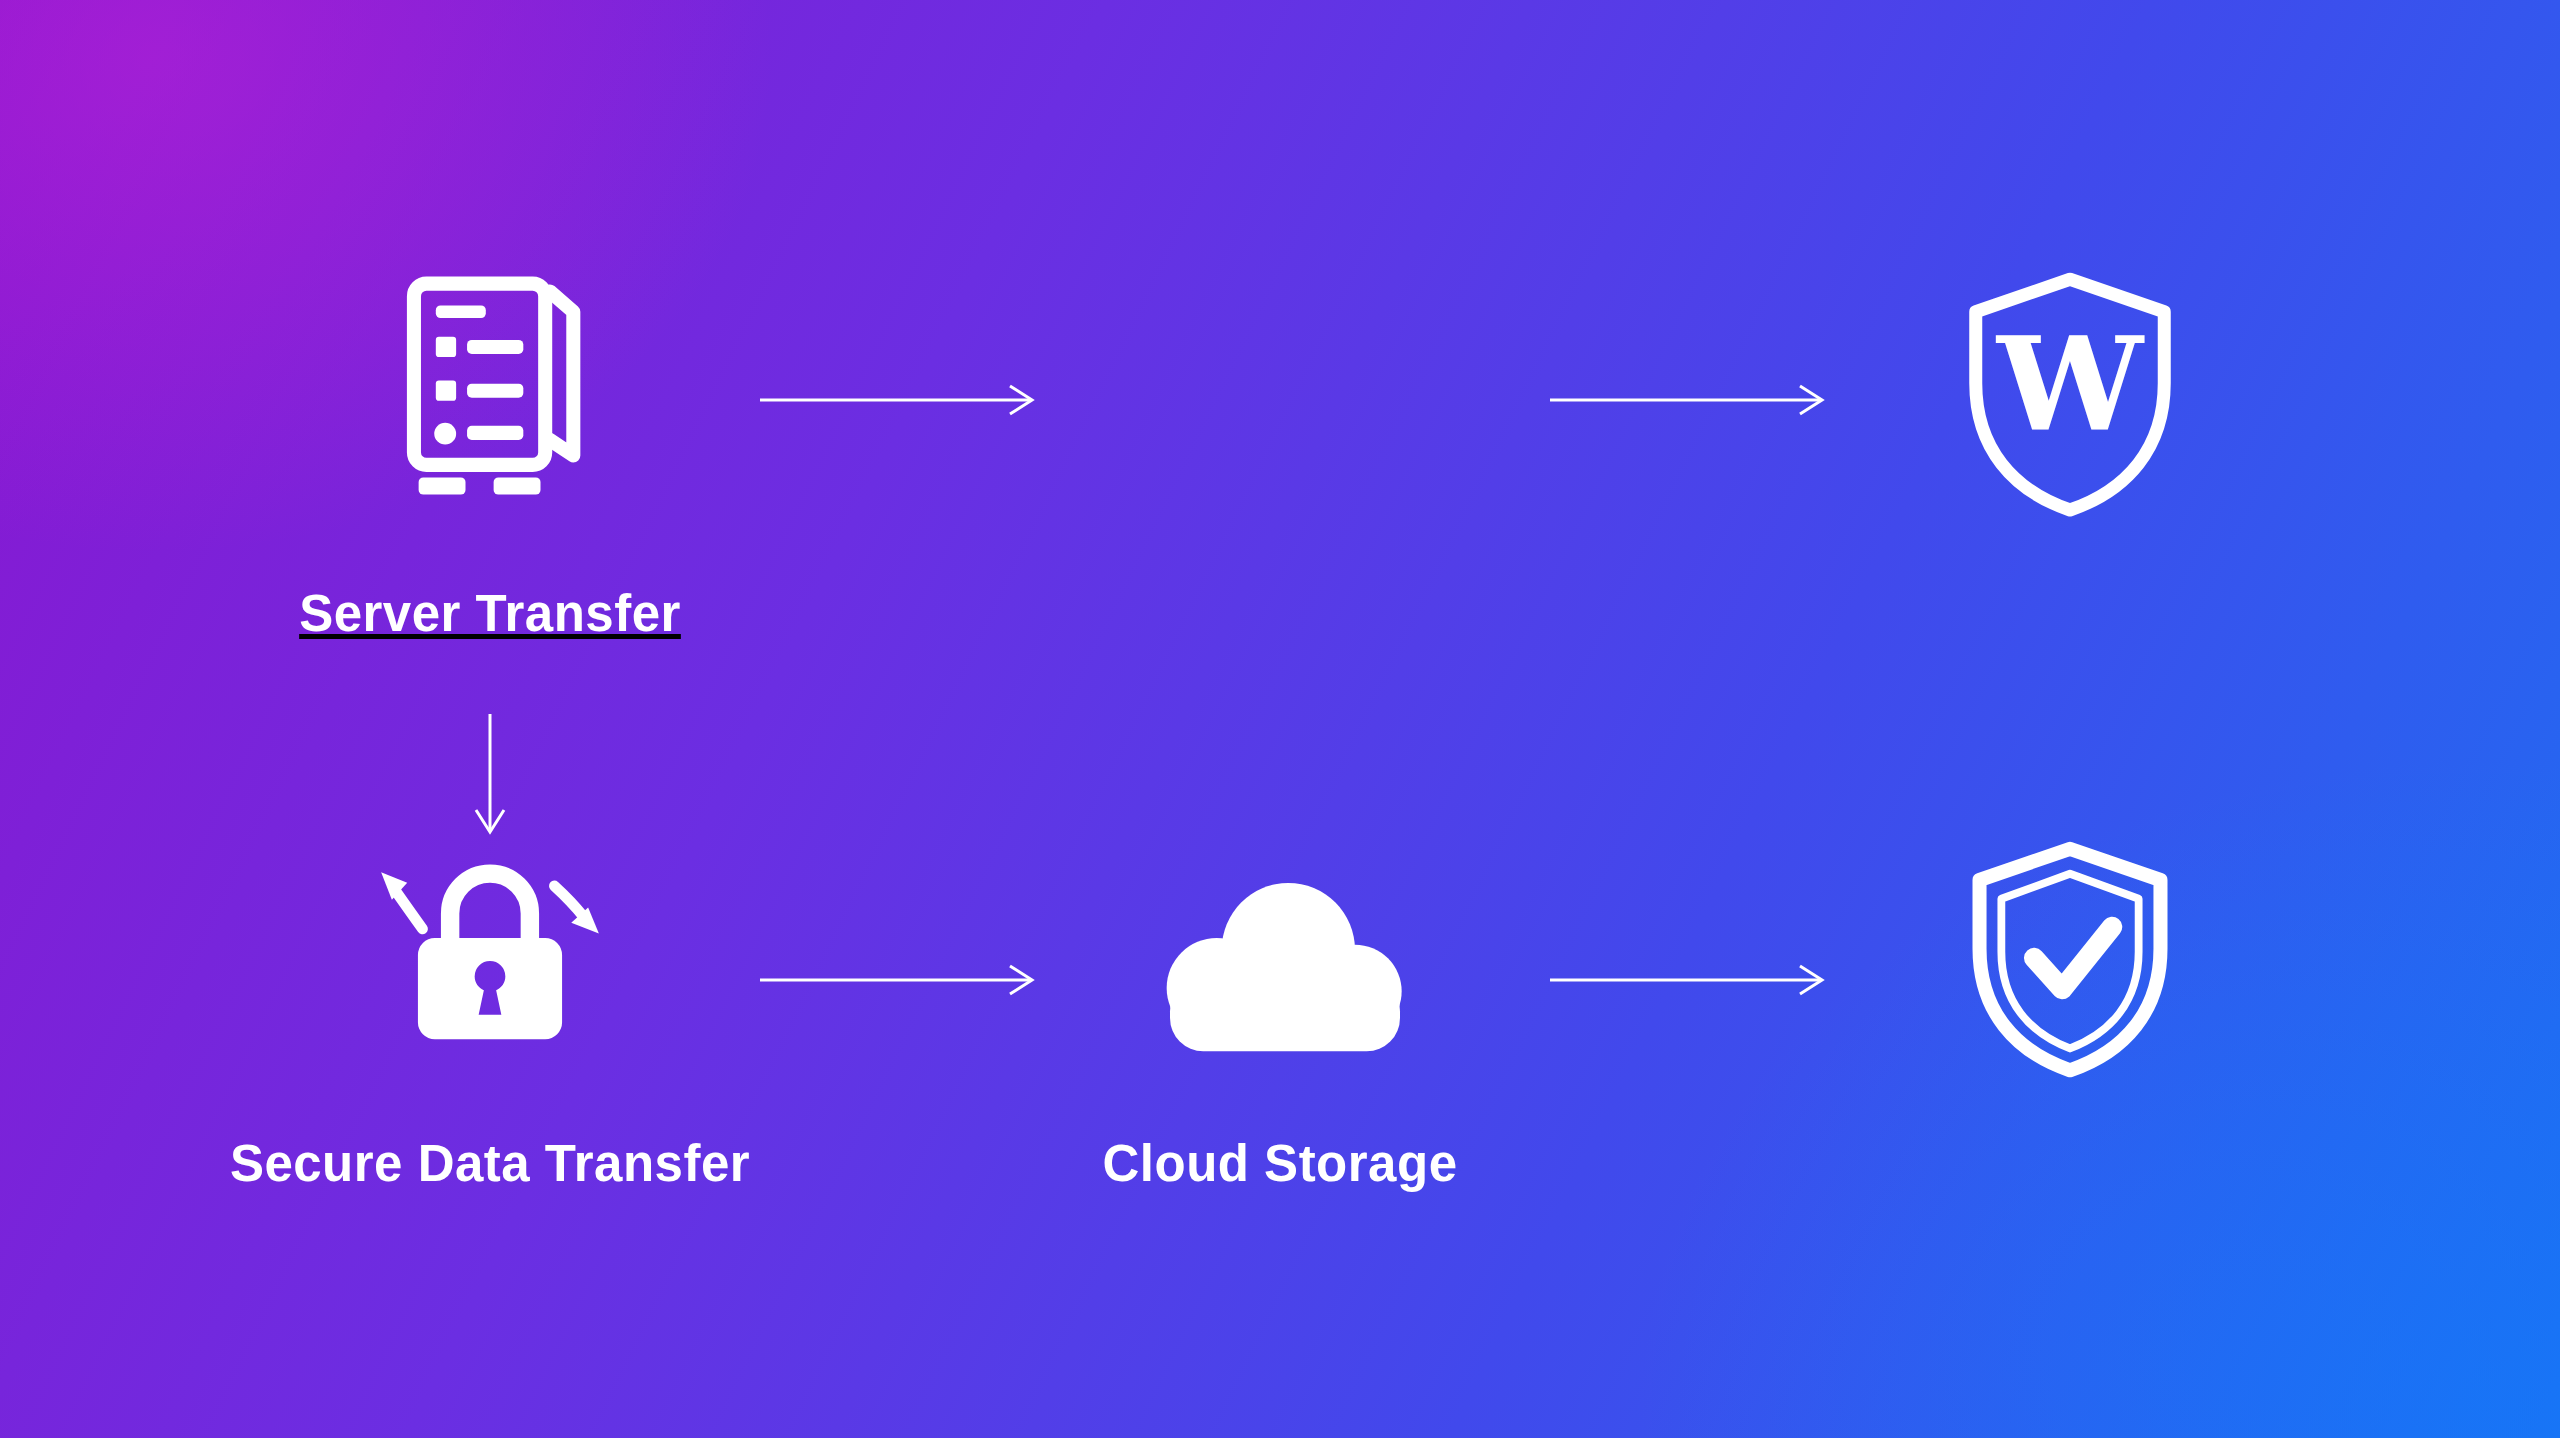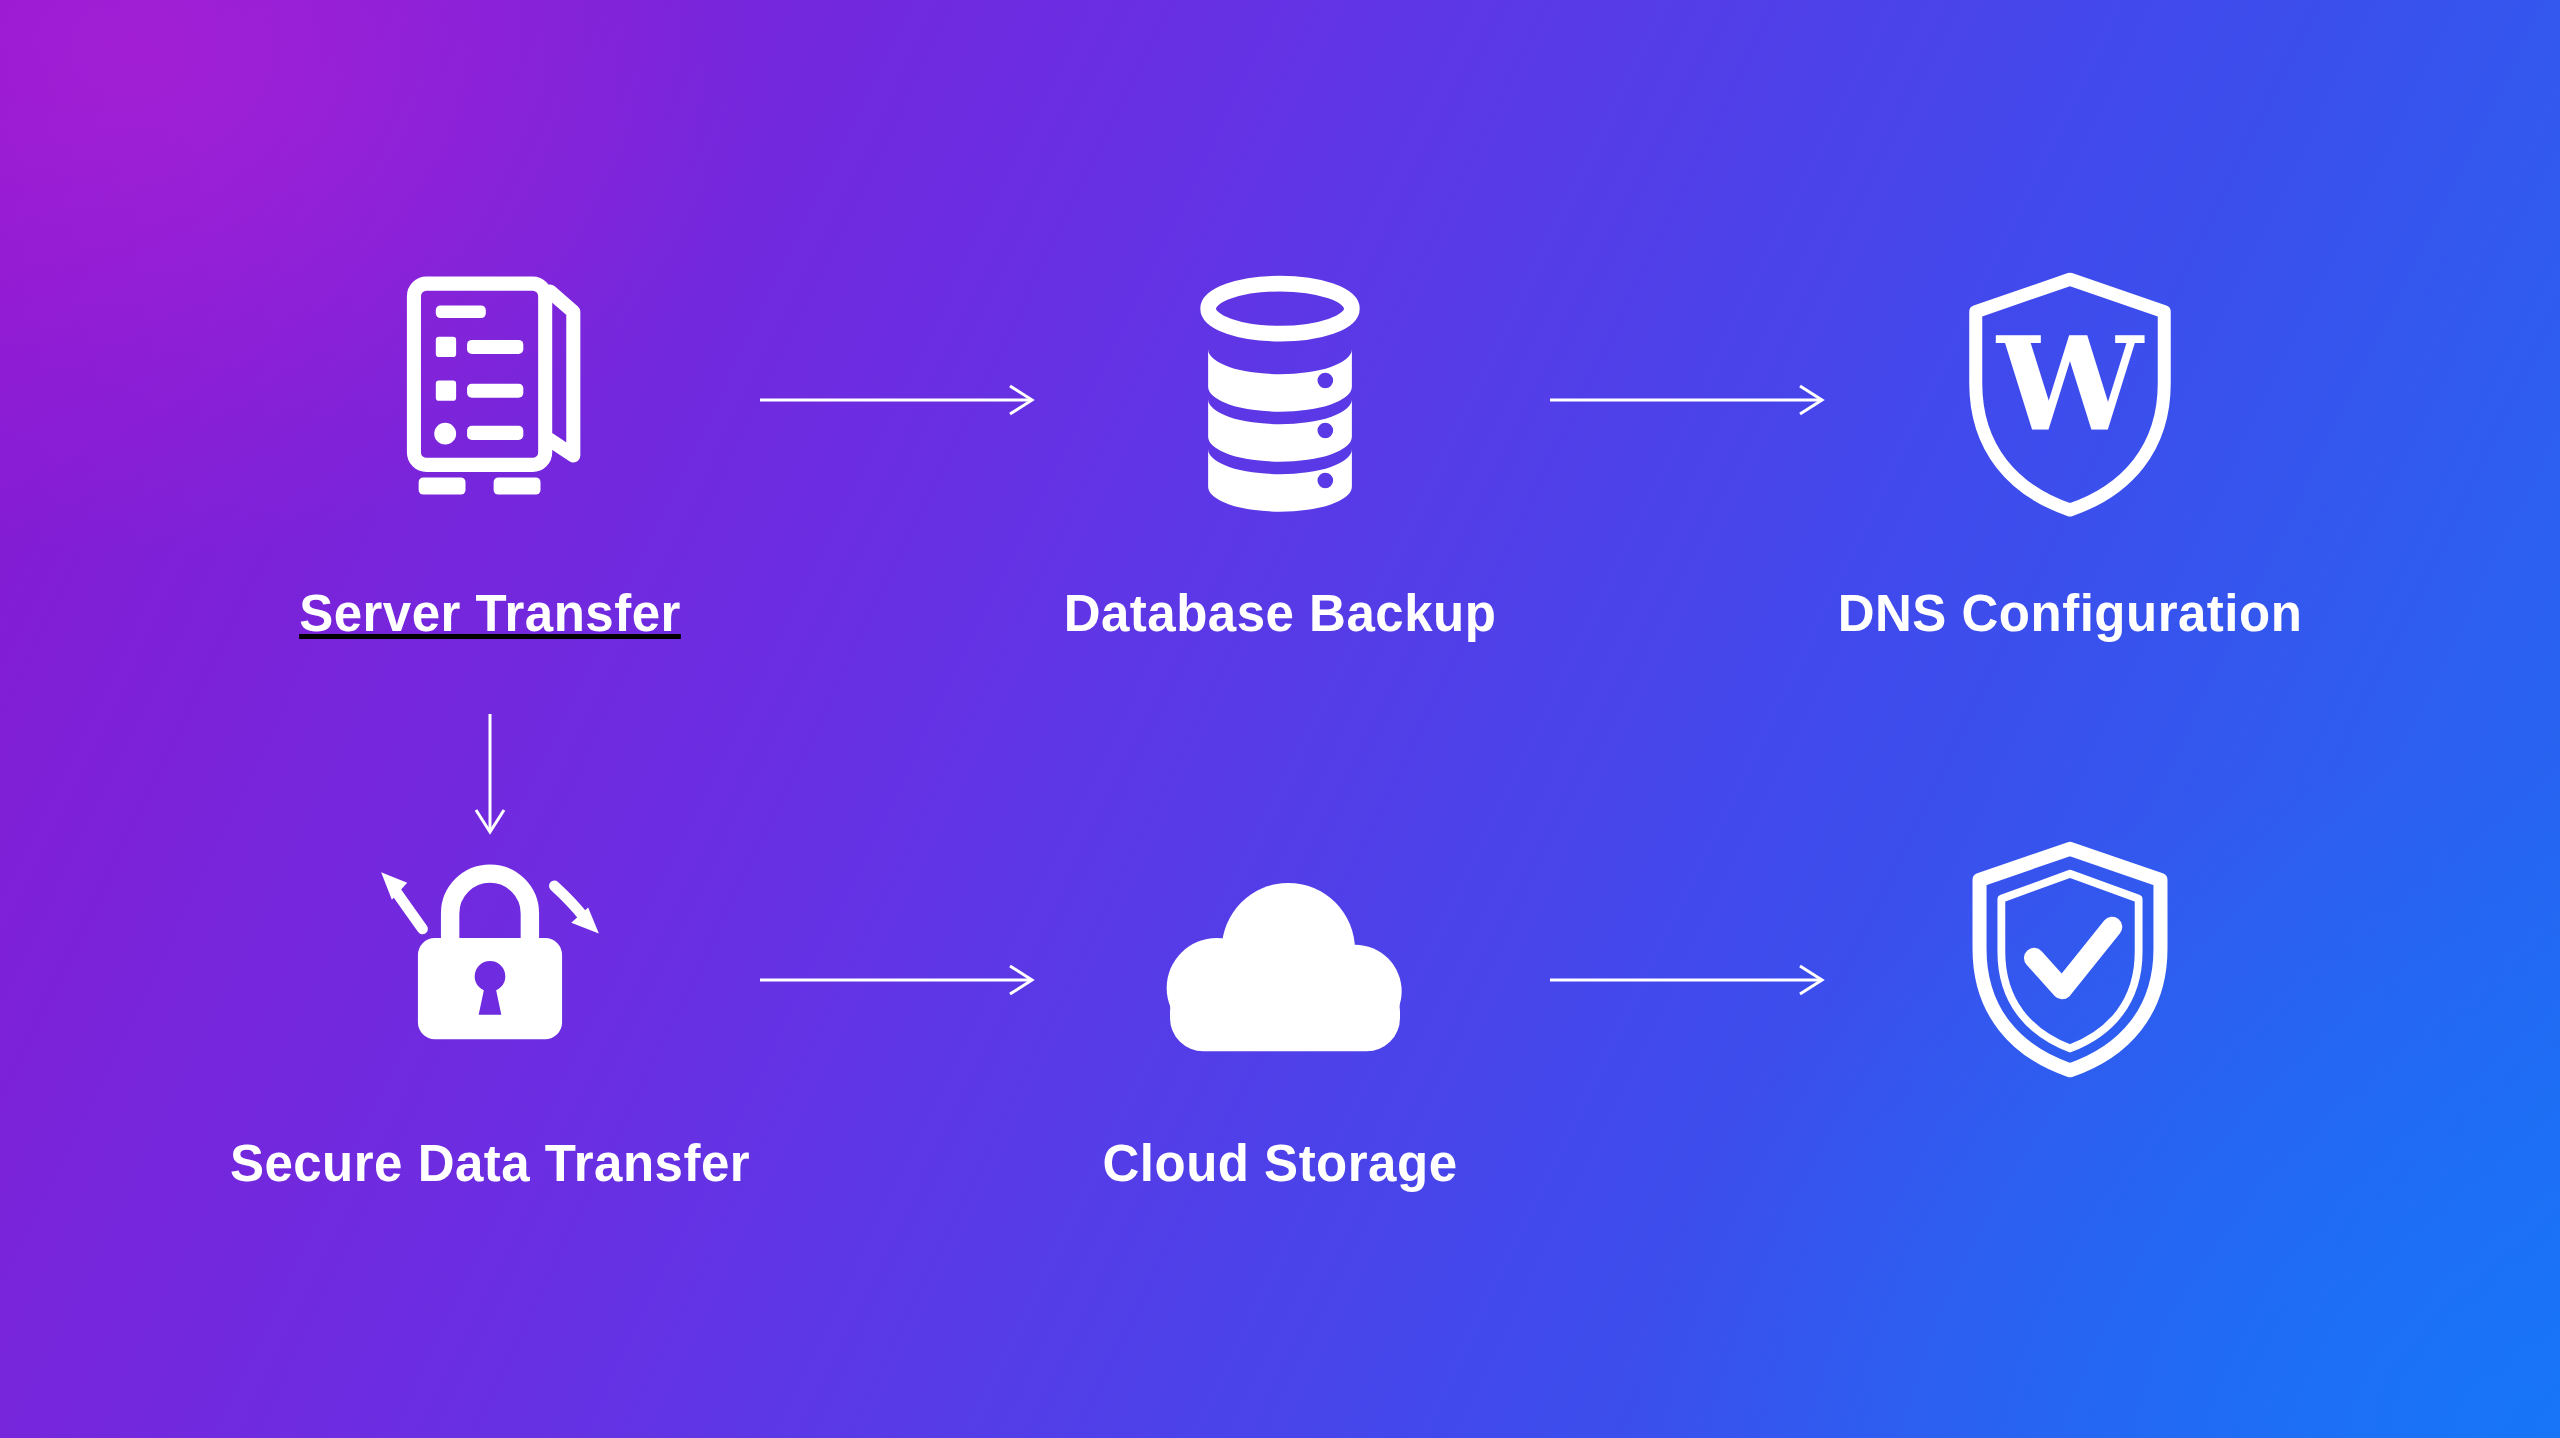--- a/index.html
+++ b/index.html
@@ -72,43 +72,28 @@
           <circle cx="46" cy="106" r="7"></circle>
           <rect x="60" y="101" width="36" height="9" rx="3"></rect>
           <rect x="29" y="134" width="30" height="11" rx="3"></rect>
           <rect x="77" y="134" width="30" height="11" rx="3"></rect>
         </g>
       </svg>
     </div>
     <div class="node-label">Server Transfer</div>
   </div>
 
-  <div class="node row1" style="left:1280px; top:248px;">
-    <div class="icon-box">
-      <svg width="204" height="250" viewBox="0 0 130 160">
-        <ellipse cx="65" cy="26" rx="46" ry="16" fill="none" stroke="#ffffff" stroke-width="10"></ellipse>
-        <path fill="#ffffff" fill-rule="evenodd" d="M19,52 A46,16 0 0 0 111,52 L111,76 A46,16 0 0 1 19,76 Z
-             M99,72 a5,5 0 1 0 -10,0 a5,5 0 1 0 10,0 Z"></path>
-        <path fill="#ffffff" fill-rule="evenodd" d="M19,84 A46,16 0 0 0 111,84 L111,108 A46,16 0 0 1 19,108 Z
-             M99,104 a5,5 0 1 0 -10,0 a5,5 0 1 0 10,0 Z"></path>
-        <path fill="#ffffff" fill-rule="evenodd" d="M19,116 A46,16 0 0 0 111,116 L111,140 A46,16 0 0 1 19,140 Z
-             M99,136 a5,5 0 1 0 -10,0 a5,5 0 1 0 10,0 Z"></path>
-      </svg>
-    </div>
-    <div class="node-label">Database Backup</div>
-  </div>
 
   <div class="node row1" style="left:2070px; top:248px;">
     <div class="icon-box">
       <svg width="244" height="260" viewBox="0 0 150 160">
         <path d="M75,10 L133,30 V74 C133,114 110,140 75,152 C40,140 17,114 17,74 V30 Z" fill="none" stroke="#ffffff" stroke-width="8" stroke-linejoin="round"></path>
         <text class="shield-letter" x="75" y="103" text-anchor="middle" font-size="80" fill="#ffffff">W</text>
       </svg>
     </div>
-    <div class="node-label">DNS Configuration</div>
   </div>
 
   <div class="node row2" style="left:490px; top:828px;text-align:center;">
     <div class="icon-box">
       <svg width="276" height="230" viewBox="0 0 180 150">
         <path d="M64,64 V46 a26,26 0 0 1 52,0 V64" fill="none" stroke="#ffffff" stroke-width="12"></path>
         <path fill="#ffffff" fill-rule="evenodd" d="M54,62 h72 a11,11 0 0 1 11,11 v44 a11,11 0 0 1 -11,11 h-72 a11,11 0 0 1 -11,-11 v-44 a11,11 0 0 1 11,-11 Z
              M90,77 a10,10 0 0 0 -10,10 c0,4.2 2.6,7.4 6,9 l-3.4,16 h14.8 L94,96 c3.4,-1.6 6,-4.8 6,-9 a10,10 0 0 0 -10,-10 Z"></path>
         <path d="M46,56 Q36,42 29,32" fill="none" stroke="#ffffff" stroke-width="7" stroke-linecap="round"></path>
         <polygon points="19,19 36,26 26,37" fill="#ffffff"></polygon>

